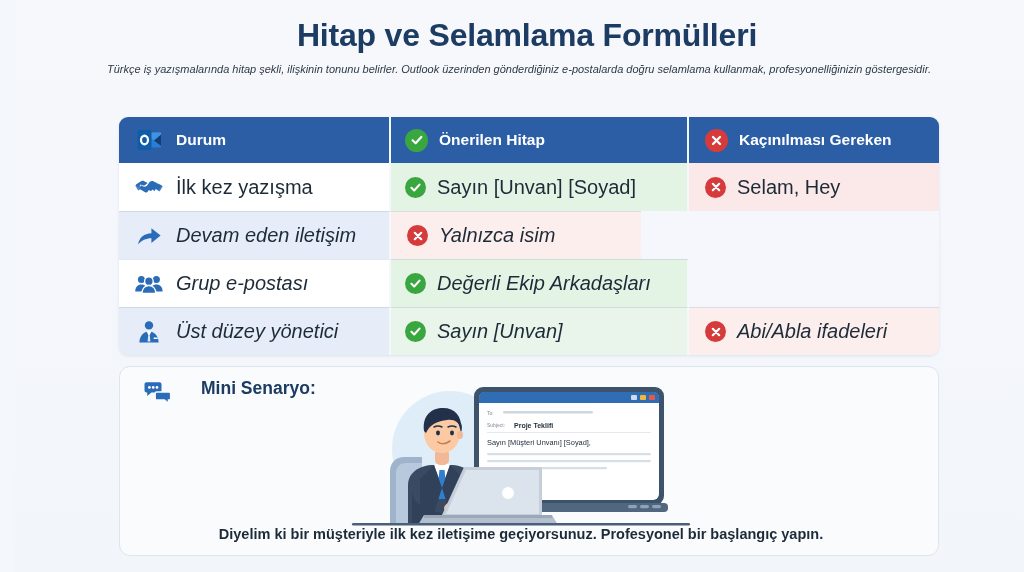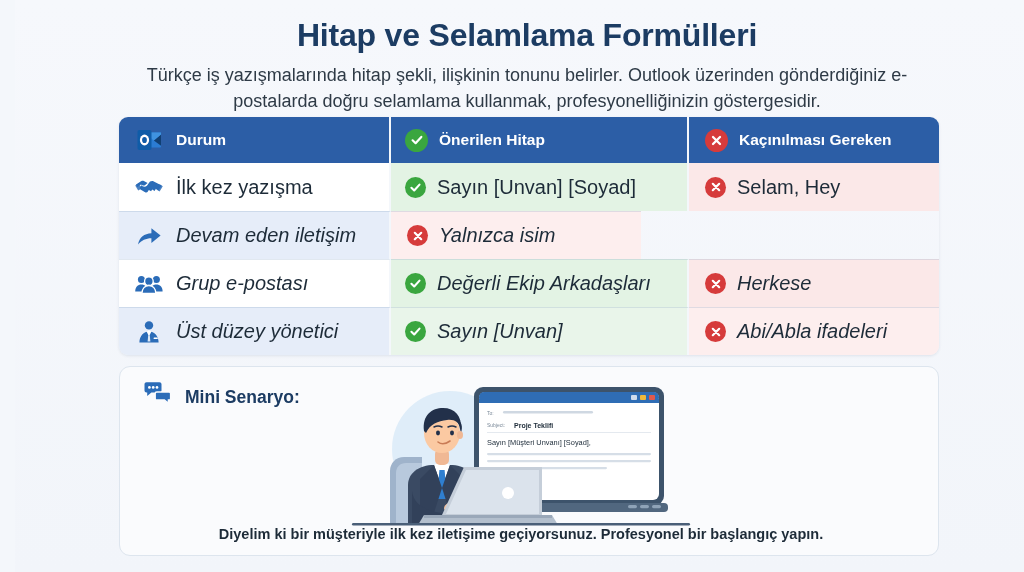--- a/index.html
+++ b/index.html
@@ -22,24 +22,24 @@
     font-size: 32px;
     font-weight: bold;
     color: #1c3c63;
     letter-spacing: -0.2px;
     padding-top: 18px;
     line-height: 1.1;
   }
   .subtitle {
     margin: 9px auto 0;
     width: 840px;
-    text-align: center;
-    font-size: 18px;
+    font-size: 11px;
     line-height: 1.45;
     color: #2e3a46;
+    font-style: italic;
   }
 
   
   .table-wrap {
     position: absolute;
     left: 104px; top: 117px;
     width: 820px;
     border-radius: 9px;
     overflow: hidden;
     box-shadow: 0 1px 3px rgba(30,60,100,.10);
@@ -99,21 +99,21 @@
   
   .card {
     position: absolute;
     left: 104px; top: 366px;
     width: 820px; height: 190px;
     background: #fafbfd;
     border: 1px solid #dde5ee;
     border-radius: 11px;
   }
   .card-head {
-    display: flex; align-items: flex-end; gap: 11px;
+    display: flex; align-items: flex-start; gap: 27px;
     padding: 11px 0 0 22px;
   }
   .card-head .lbl {
     font-size: 17.5px; font-weight: bold; color: #1c3c63;
   }
   .caption {
     position: absolute;
     left: 0; right: 16px; bottom: 13px;
     text-align: center;
     font-size: 14.5px;
@@ -240,28 +240,20 @@
           </span>
           <span>Grup e-postası</span>
         </div>
         <div class="cell c2">
           <span class="badge ok badge-sm">
             <svg width="13" height="13" viewBox="0 0 13 13">
               <path d="M2.4 6.8 L5.2 9.5 L10.5 3.6" stroke="#ffffff" stroke-width="2.1" fill="none" stroke-linecap="round" stroke-linejoin="round"></path>
             </svg>
           </span>
           <span>Değerli Ekip Arkadaşları</span>
-        </div>
-        <div class="cell c3">
-          <span class="badge bad badge-sm">
-            <svg width="12" height="12" viewBox="0 0 12 12">
-              <path d="M2.8 2.8 L9.2 9.2 M9.2 2.8 L2.8 9.2" stroke="#ffffff" stroke-width="2.2" stroke-linecap="round"></path>
-            </svg>
-          </span>
-          <span>Herkese</span>
         </div>
       </div>
 
       <div class="trow">
         <div class="cell c1">
           <span class="rowicon">
             <svg width="26" height="24" viewBox="0 0 26 24" fill="#2b6cb8">
               <circle cx="13" cy="5.4" r="4.2"></circle>
               <path d="M3.4 22.6 C3.4 15.9 7.7 11.4 13 11.4 C18.3 11.4 22.6 15.9 22.6 22.6 Z"></path>
               <path d="M10.6 11.6 L13 16.4 L15.4 11.6 L13 10.2 Z" fill="#ffffff"></path>

